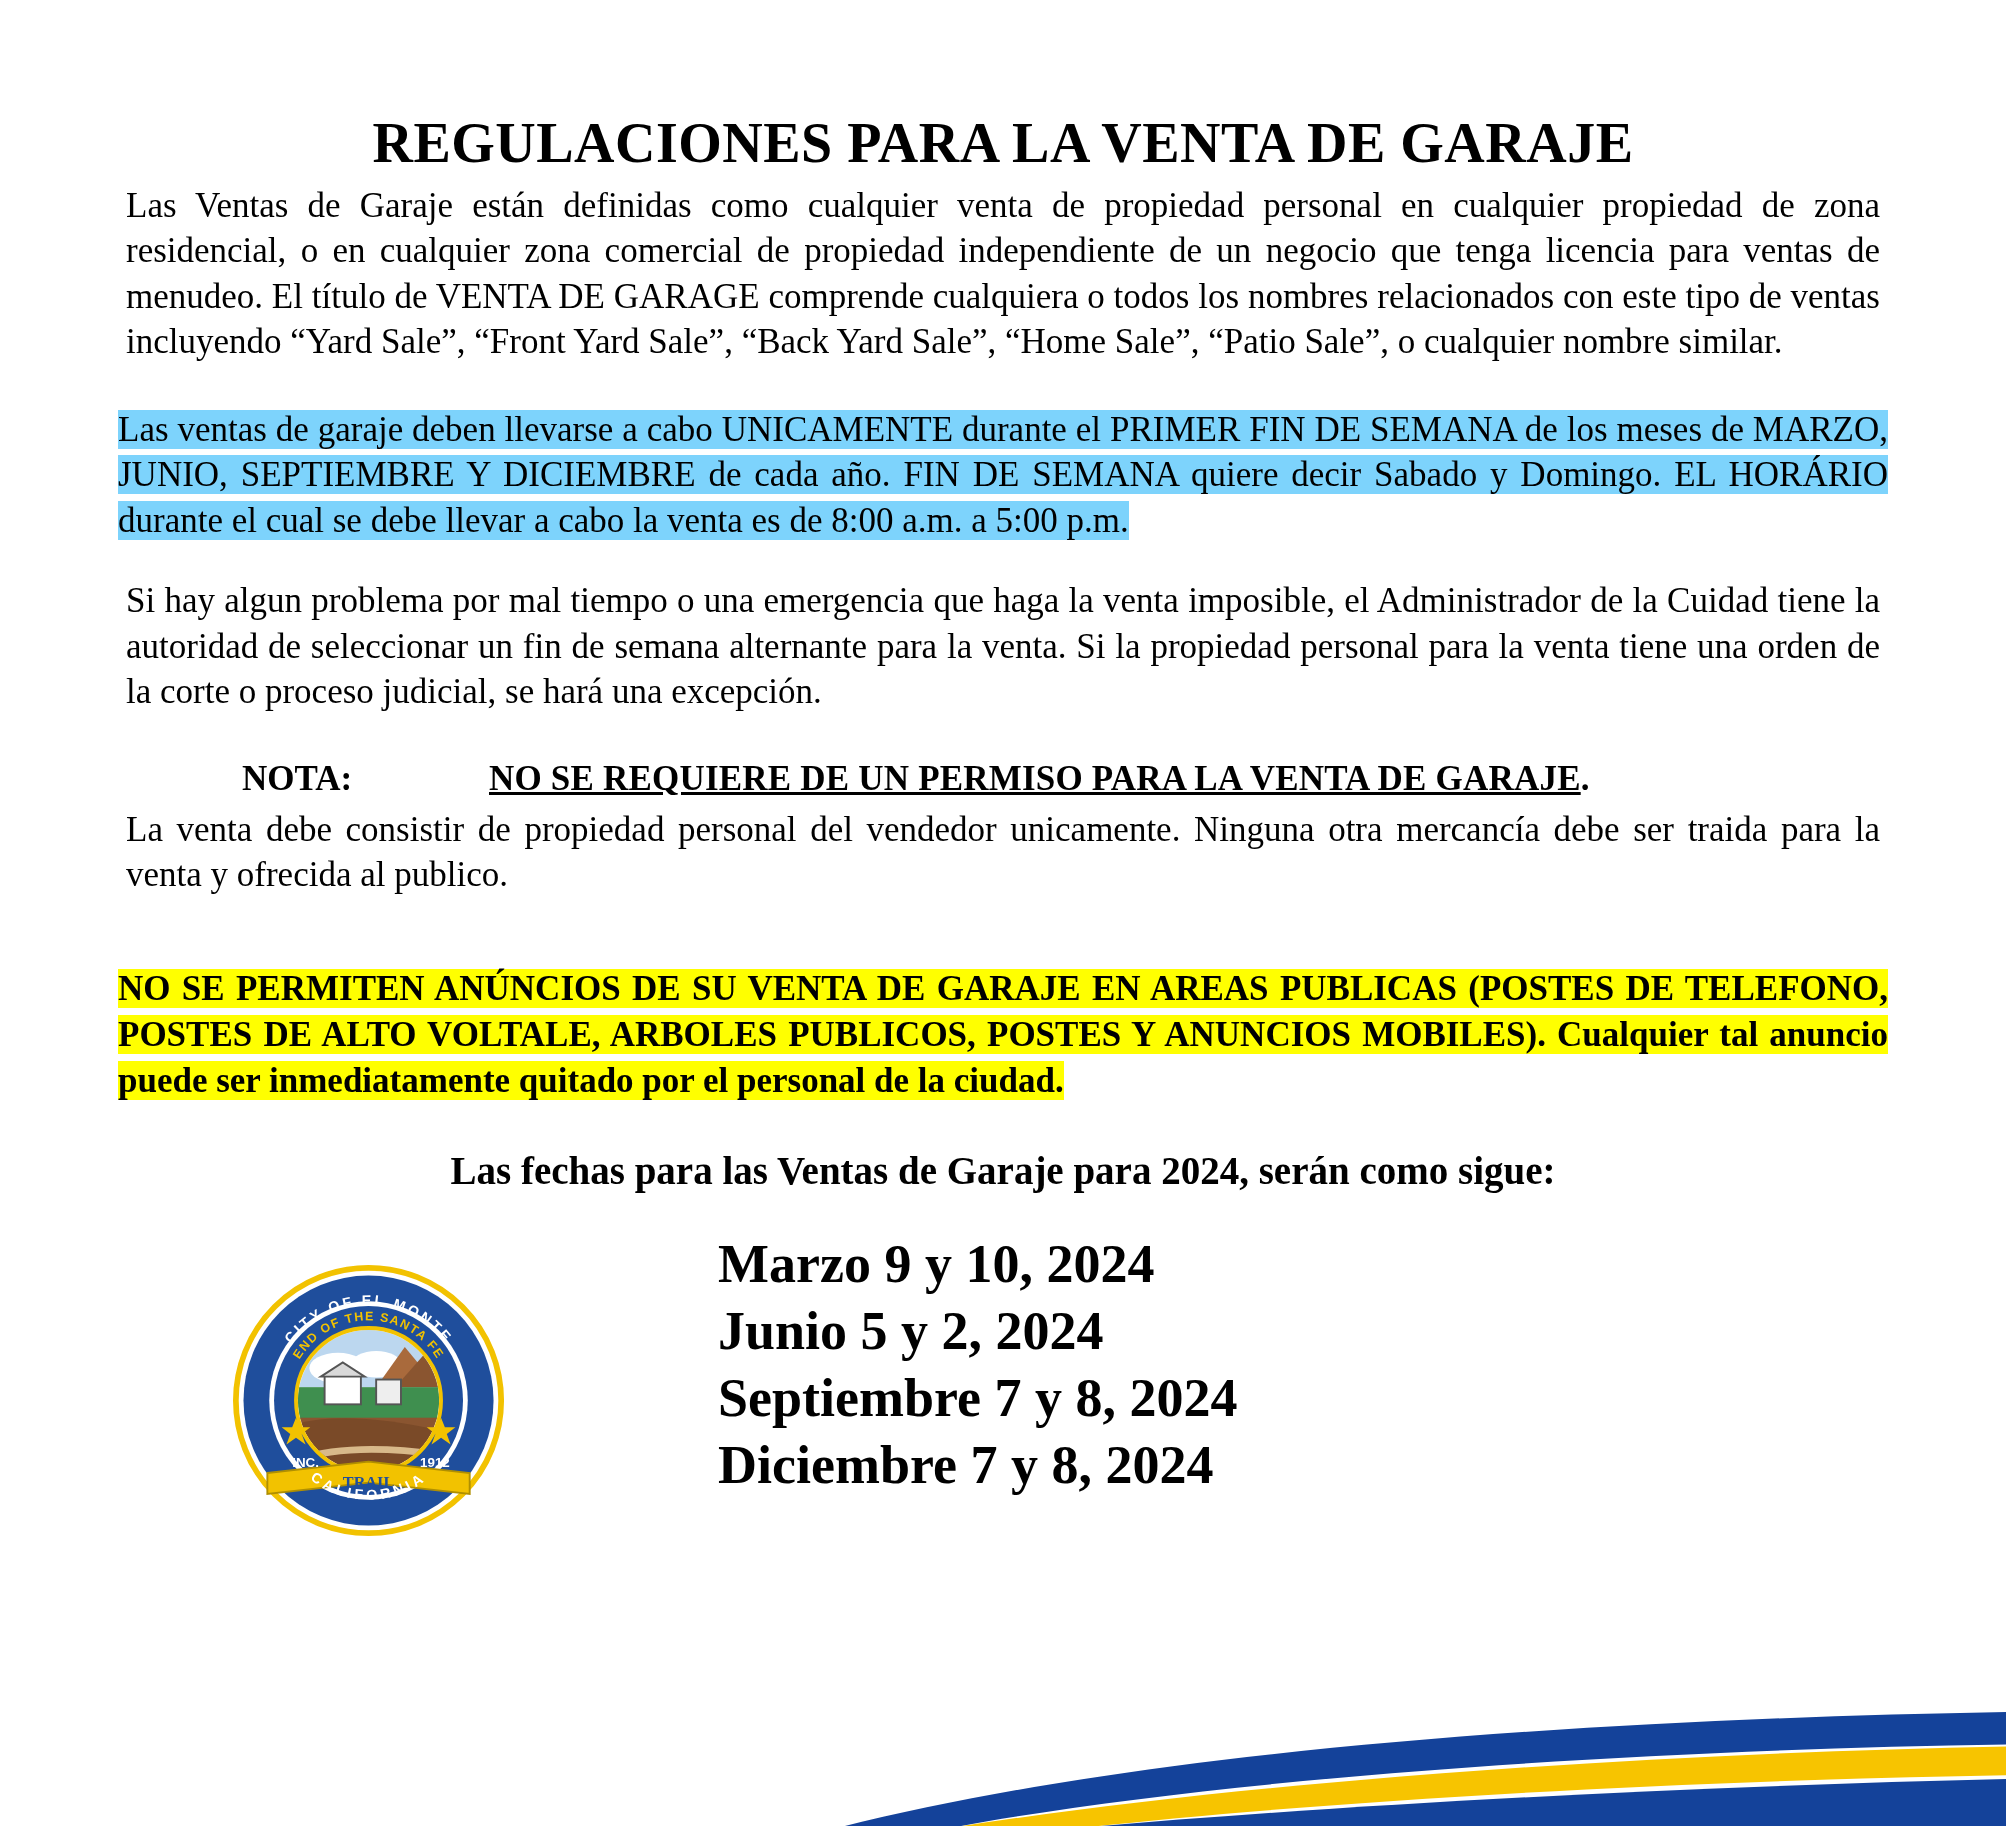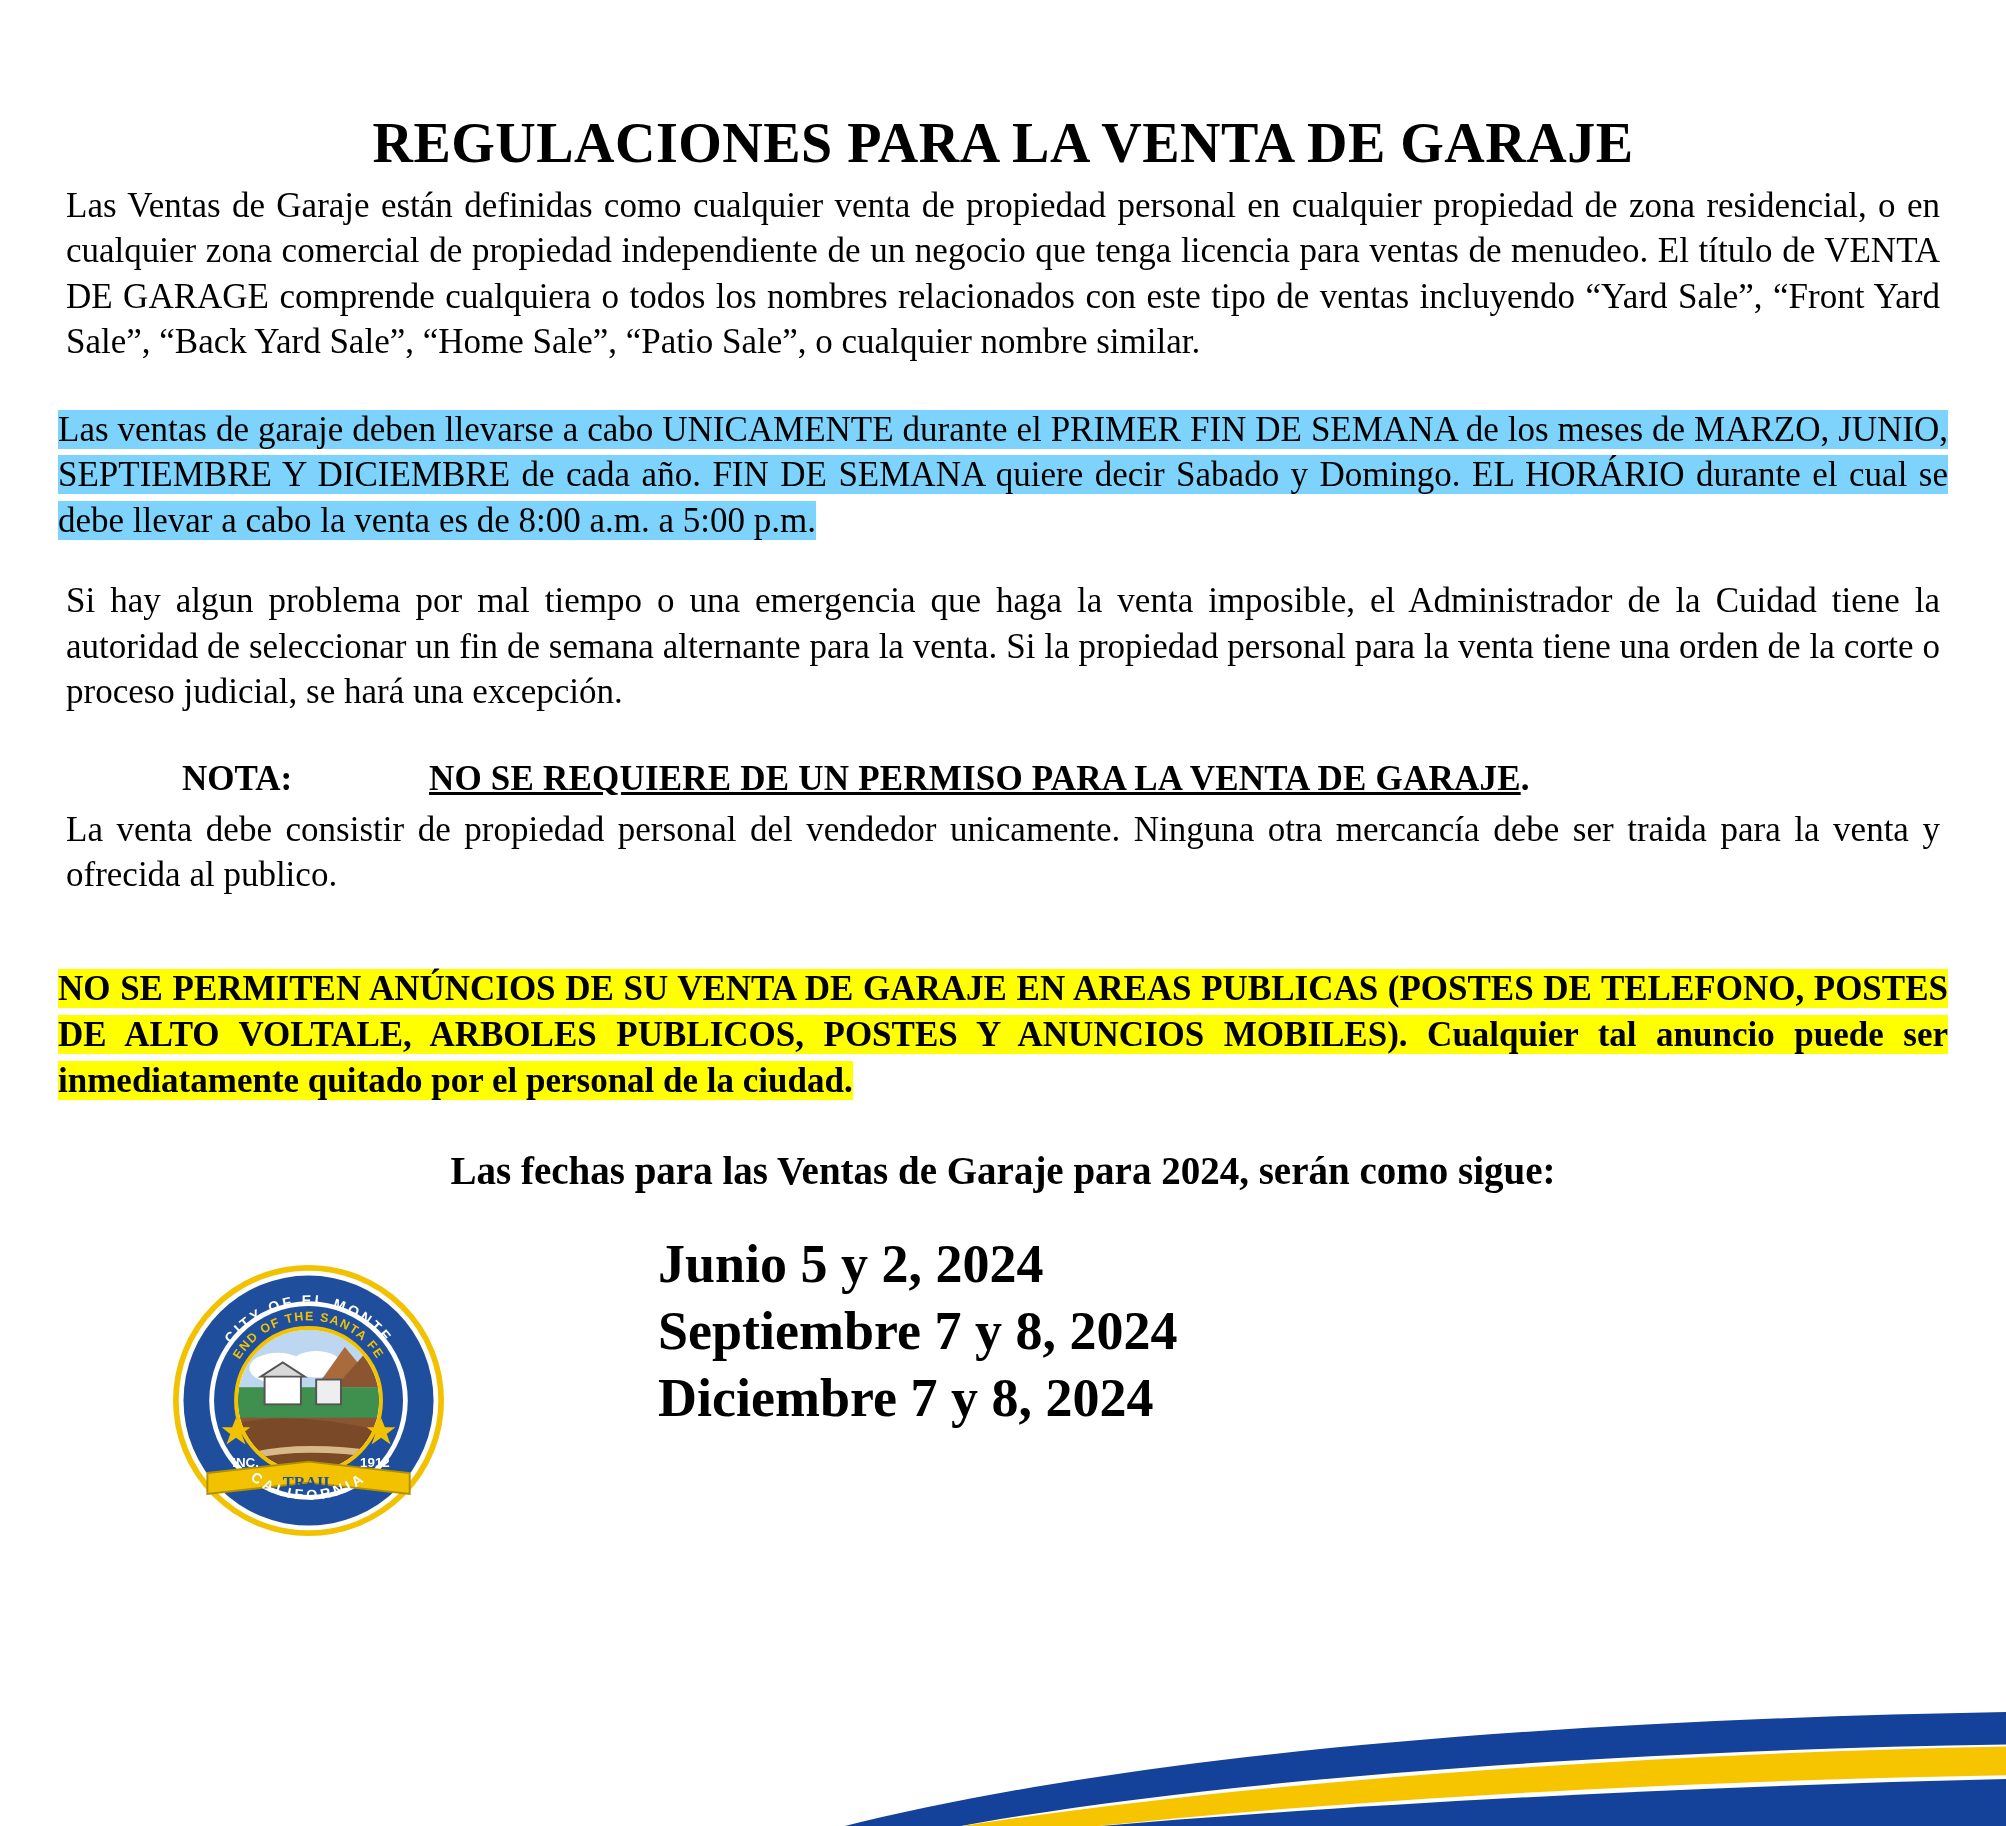--- a/index.html
+++ b/index.html
@@ -15,21 +15,21 @@
     color: #000000;
     overflow: hidden;
   }
 
   .page {
     position: absolute;
     left: 0; top: 0;
     width: 2006px;
     height: 1827px;
     box-sizing: border-box;
-    padding: 0 58px;
+    padding: 0 118px;
   }
 
   h1.title {
     font-family: "Liberation Serif", serif;
     font-weight: bold;
     font-size: 56px;
     text-align: center;
     letter-spacing: 0.5px;
     margin: 113px 0 0 0;
     line-height: 1.1;
@@ -206,20 +206,21 @@
         </text>
         <text font-family="'Liberation Sans',sans-serif" font-size="15" font-weight="bold" fill="#ffffff" letter-spacing="4">
           <textPath href="#arcBottom" startOffset="50%" text-anchor="middle">CALIFORNIA</textPath>
         </text>
         <text x="62" y="212" font-family="'Liberation Sans',sans-serif" font-size="14" font-weight="bold" fill="#ffffff">INC.</text>
         <text x="196" y="212" font-family="'Liberation Sans',sans-serif" font-size="14" font-weight="bold" fill="#ffffff">1912</text>
       </svg>
     </div>
 
     <div class="dates-list">
+      <div>Marzo 9 y 10, 2024</div>
       <div>Junio 5 y 2, 2024</div>
       <div>Septiembre 7 y 8, 2024</div>
       <div>Diciembre 7 y 8, 2024</div>
     </div>
   </div>
 </div>
 
 <div class="swoosh">
   <svg width="2006" height="115" viewBox="0 0 2099 120" preserveAspectRatio="none">
     <path d="M880 120 C1200 40 1650 8 2099 0 L2099 34 C1680 40 1260 72 1000 120 Z" fill="#14429a"></path>

